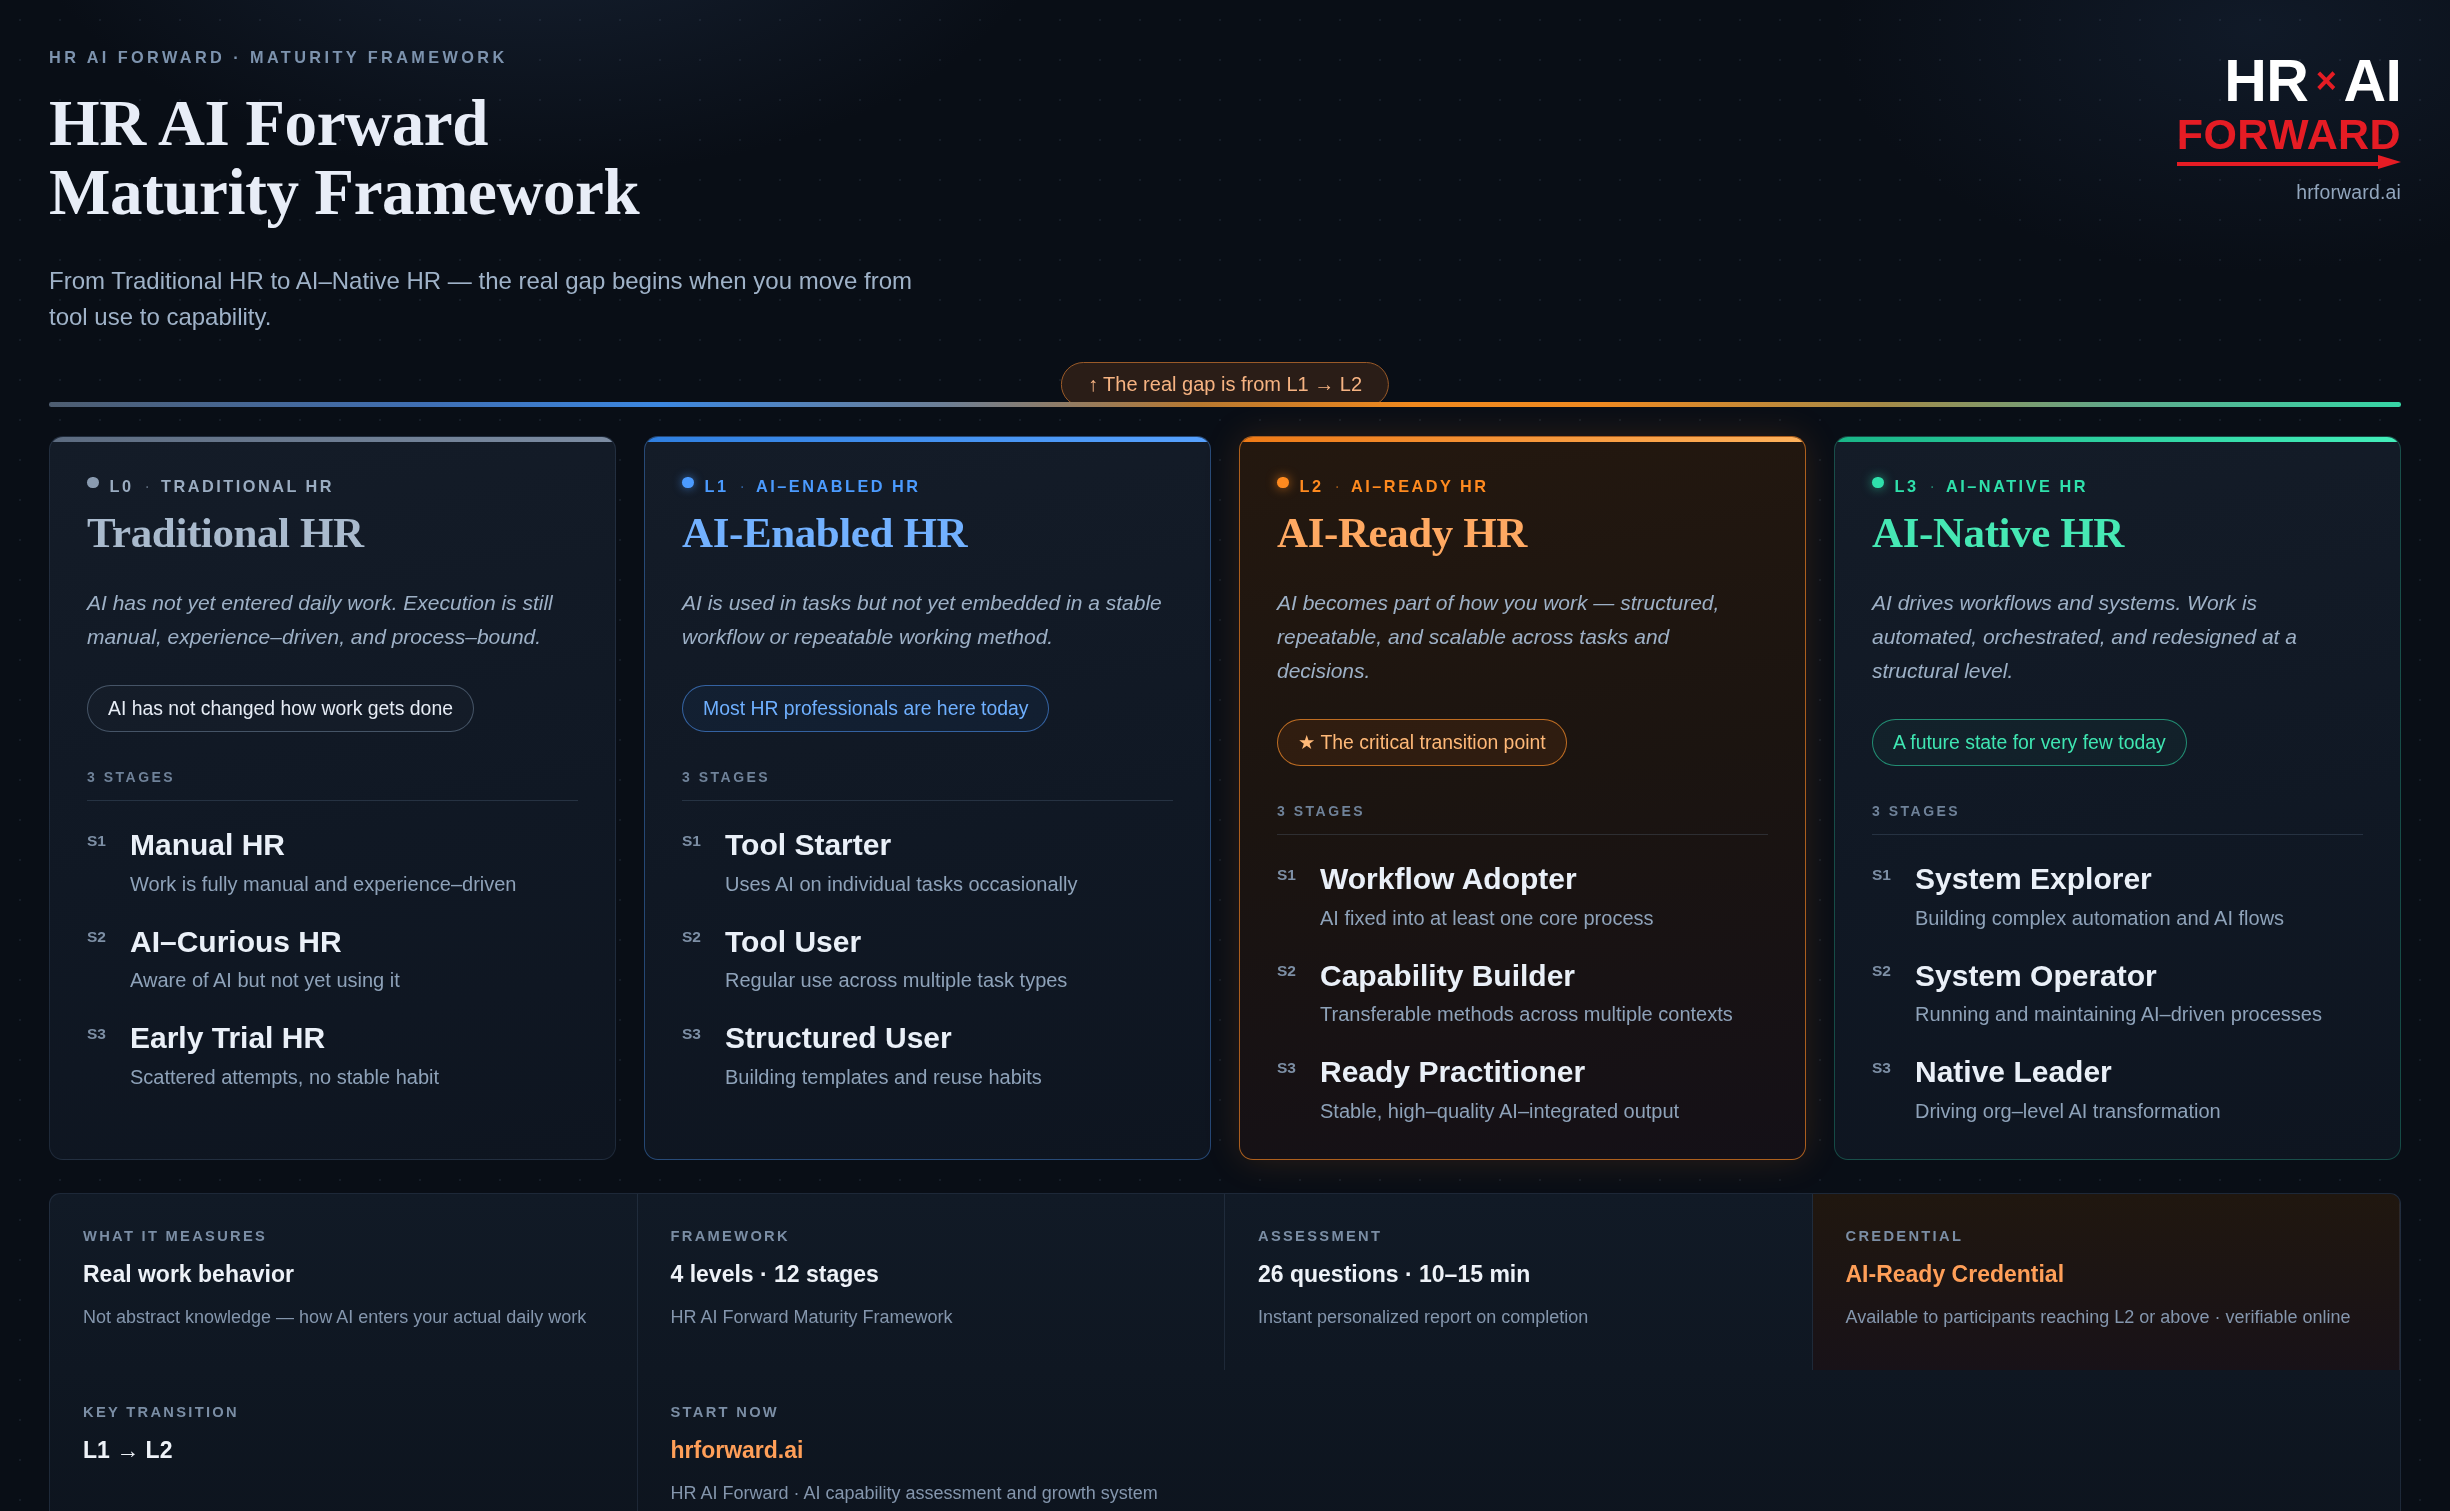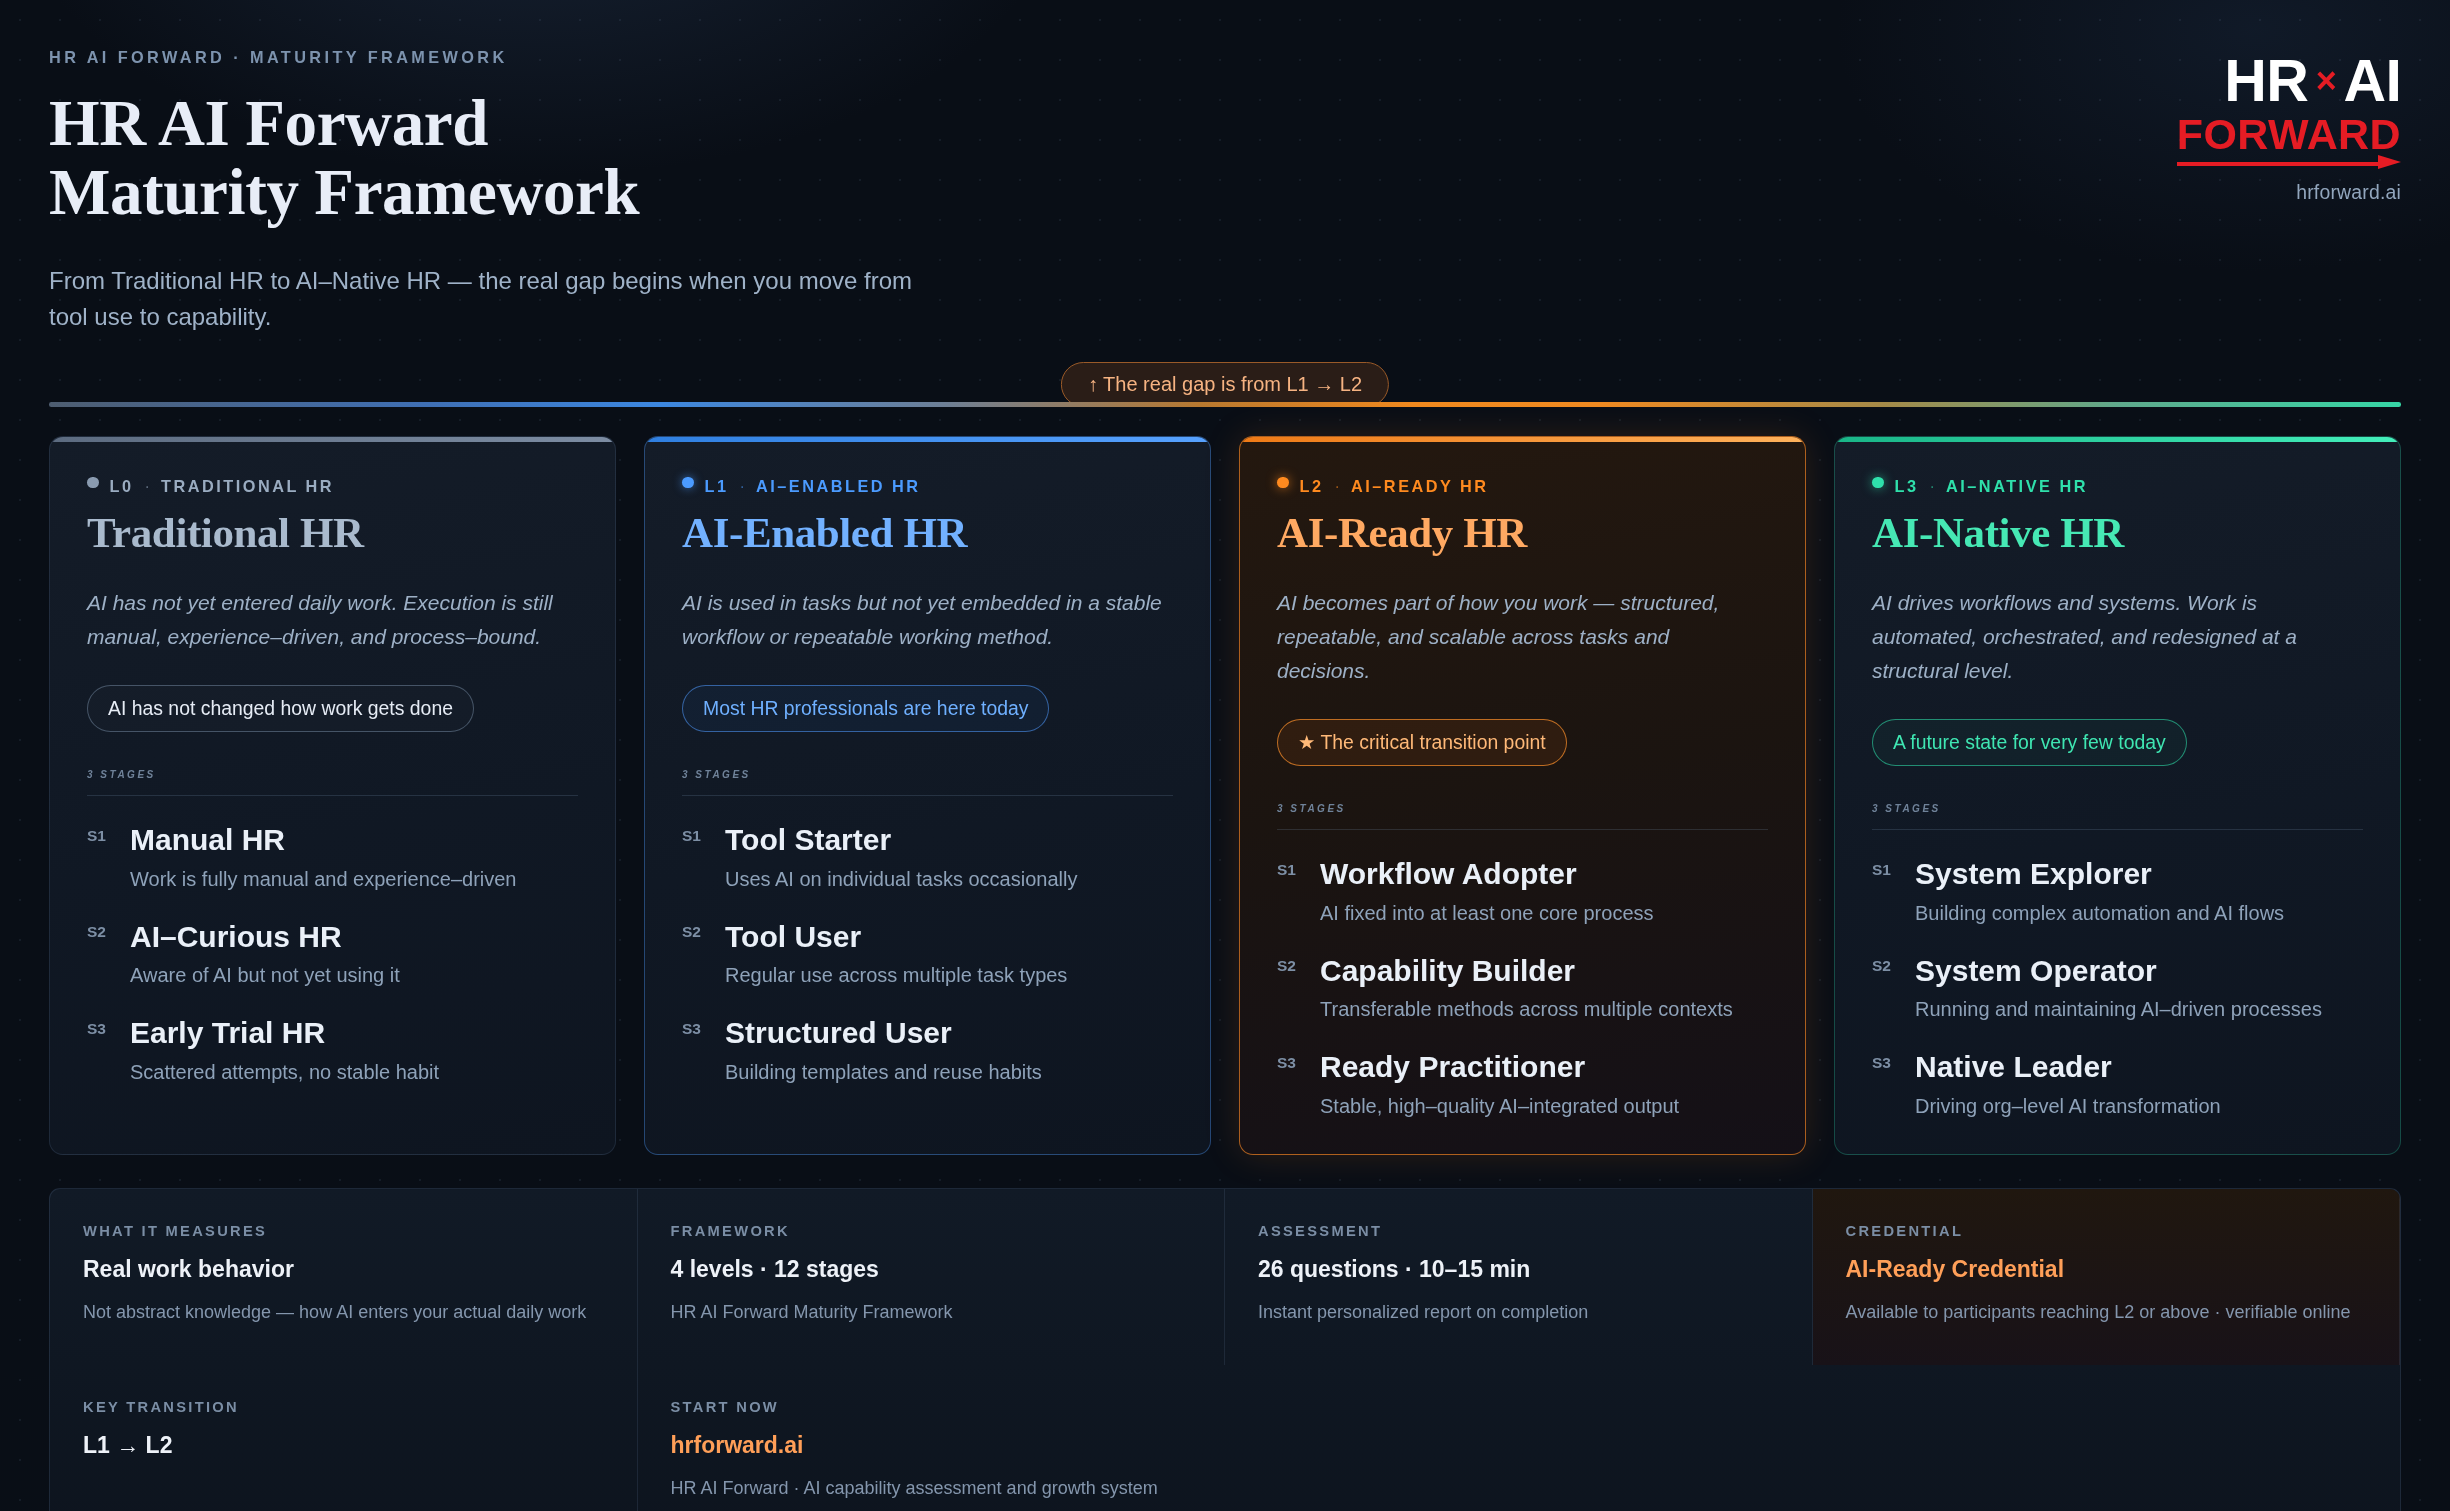--- a/index.html
+++ b/index.html
@@ -122,22 +122,22 @@
   .tag{
     display:inline-block; border-radius:774px; padding:11px 20px;
     font-size:19.4px; font-weight:500; border:1.2px solid; white-space:nowrap;
   }
   .l0 .tag{ color:#e6ecf5; border-color:rgba(150,175,205,.38); background:rgba(255,255,255,.015); }
   .l1 .tag{ color:#6fb0ff; border-color:rgba(80,155,255,.55); background:rgba(45,110,210,.07);text-align:center; }
   .l2 .tag{ color:#ffb978; border-color:rgba(228,130,40,.8); background:rgba(120,60,20,.22); }
   .l3 .tag{ color:#3fe6b2; border-color:rgba(45,215,165,.6); background:rgba(25,110,85,.1); }
 
   .stages-label{
-    margin-top:37px; font-size:10px; letter-spacing:2.5px; font-weight:700;
-    color:#6f8299; text-transform:uppercase;font-style:italic;
+    margin-top:37px; font-size:14px; letter-spacing:2.5px; font-weight:700;
+    color:#6f8299; text-transform:uppercase;
   }
   .hr{ margin-top:15.5px; height:0.8px; background:rgba(140,170,205,.18); }
   .stage{ display:flex; gap:17px; margin-top:25px; }
   .stage:first-of-type{ margin-top:26px; }
   .s-id{ font-size:15.5px; font-weight:600; color:#7d8fa5; padding-top:5.4px; min-width:26px; }
   .s-name{ font-size:30px; font-weight:600; color:#eaf0f8; line-height:1.25; }
   .s-desc{ font-size:20px; color:#8ea2b9; margin-top:7px; line-height:1.35; }
 
   
   .strip{

